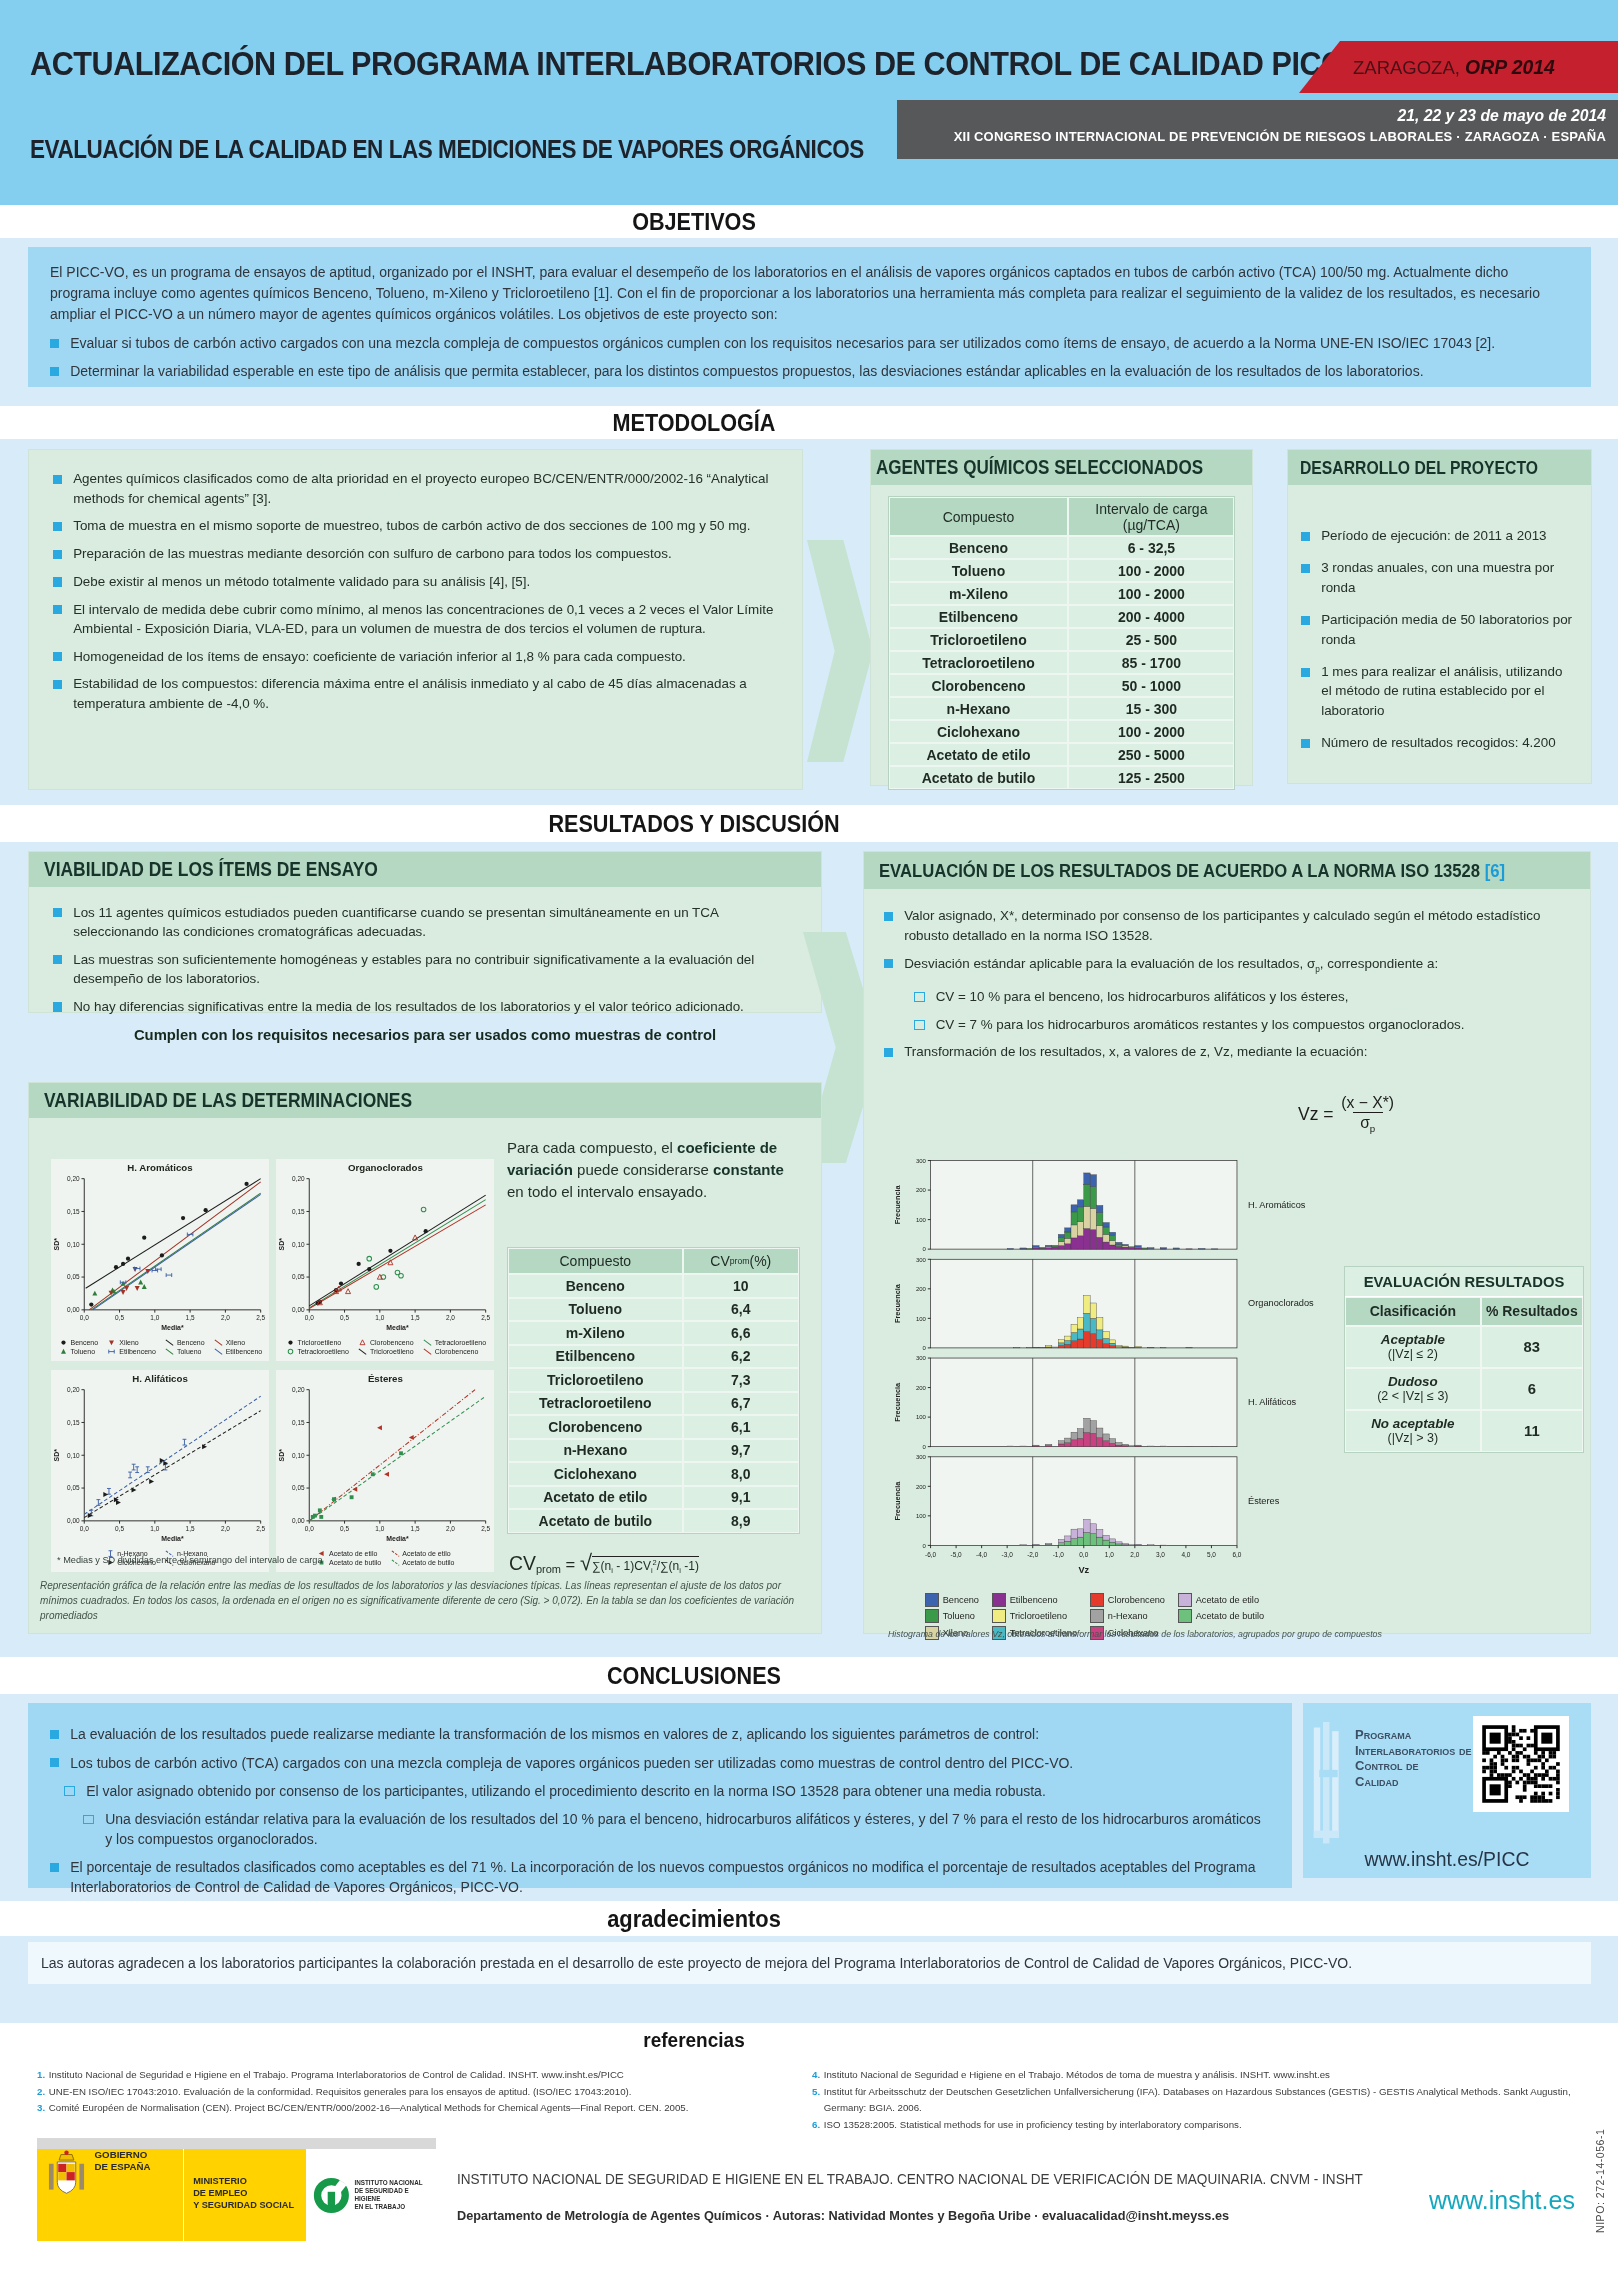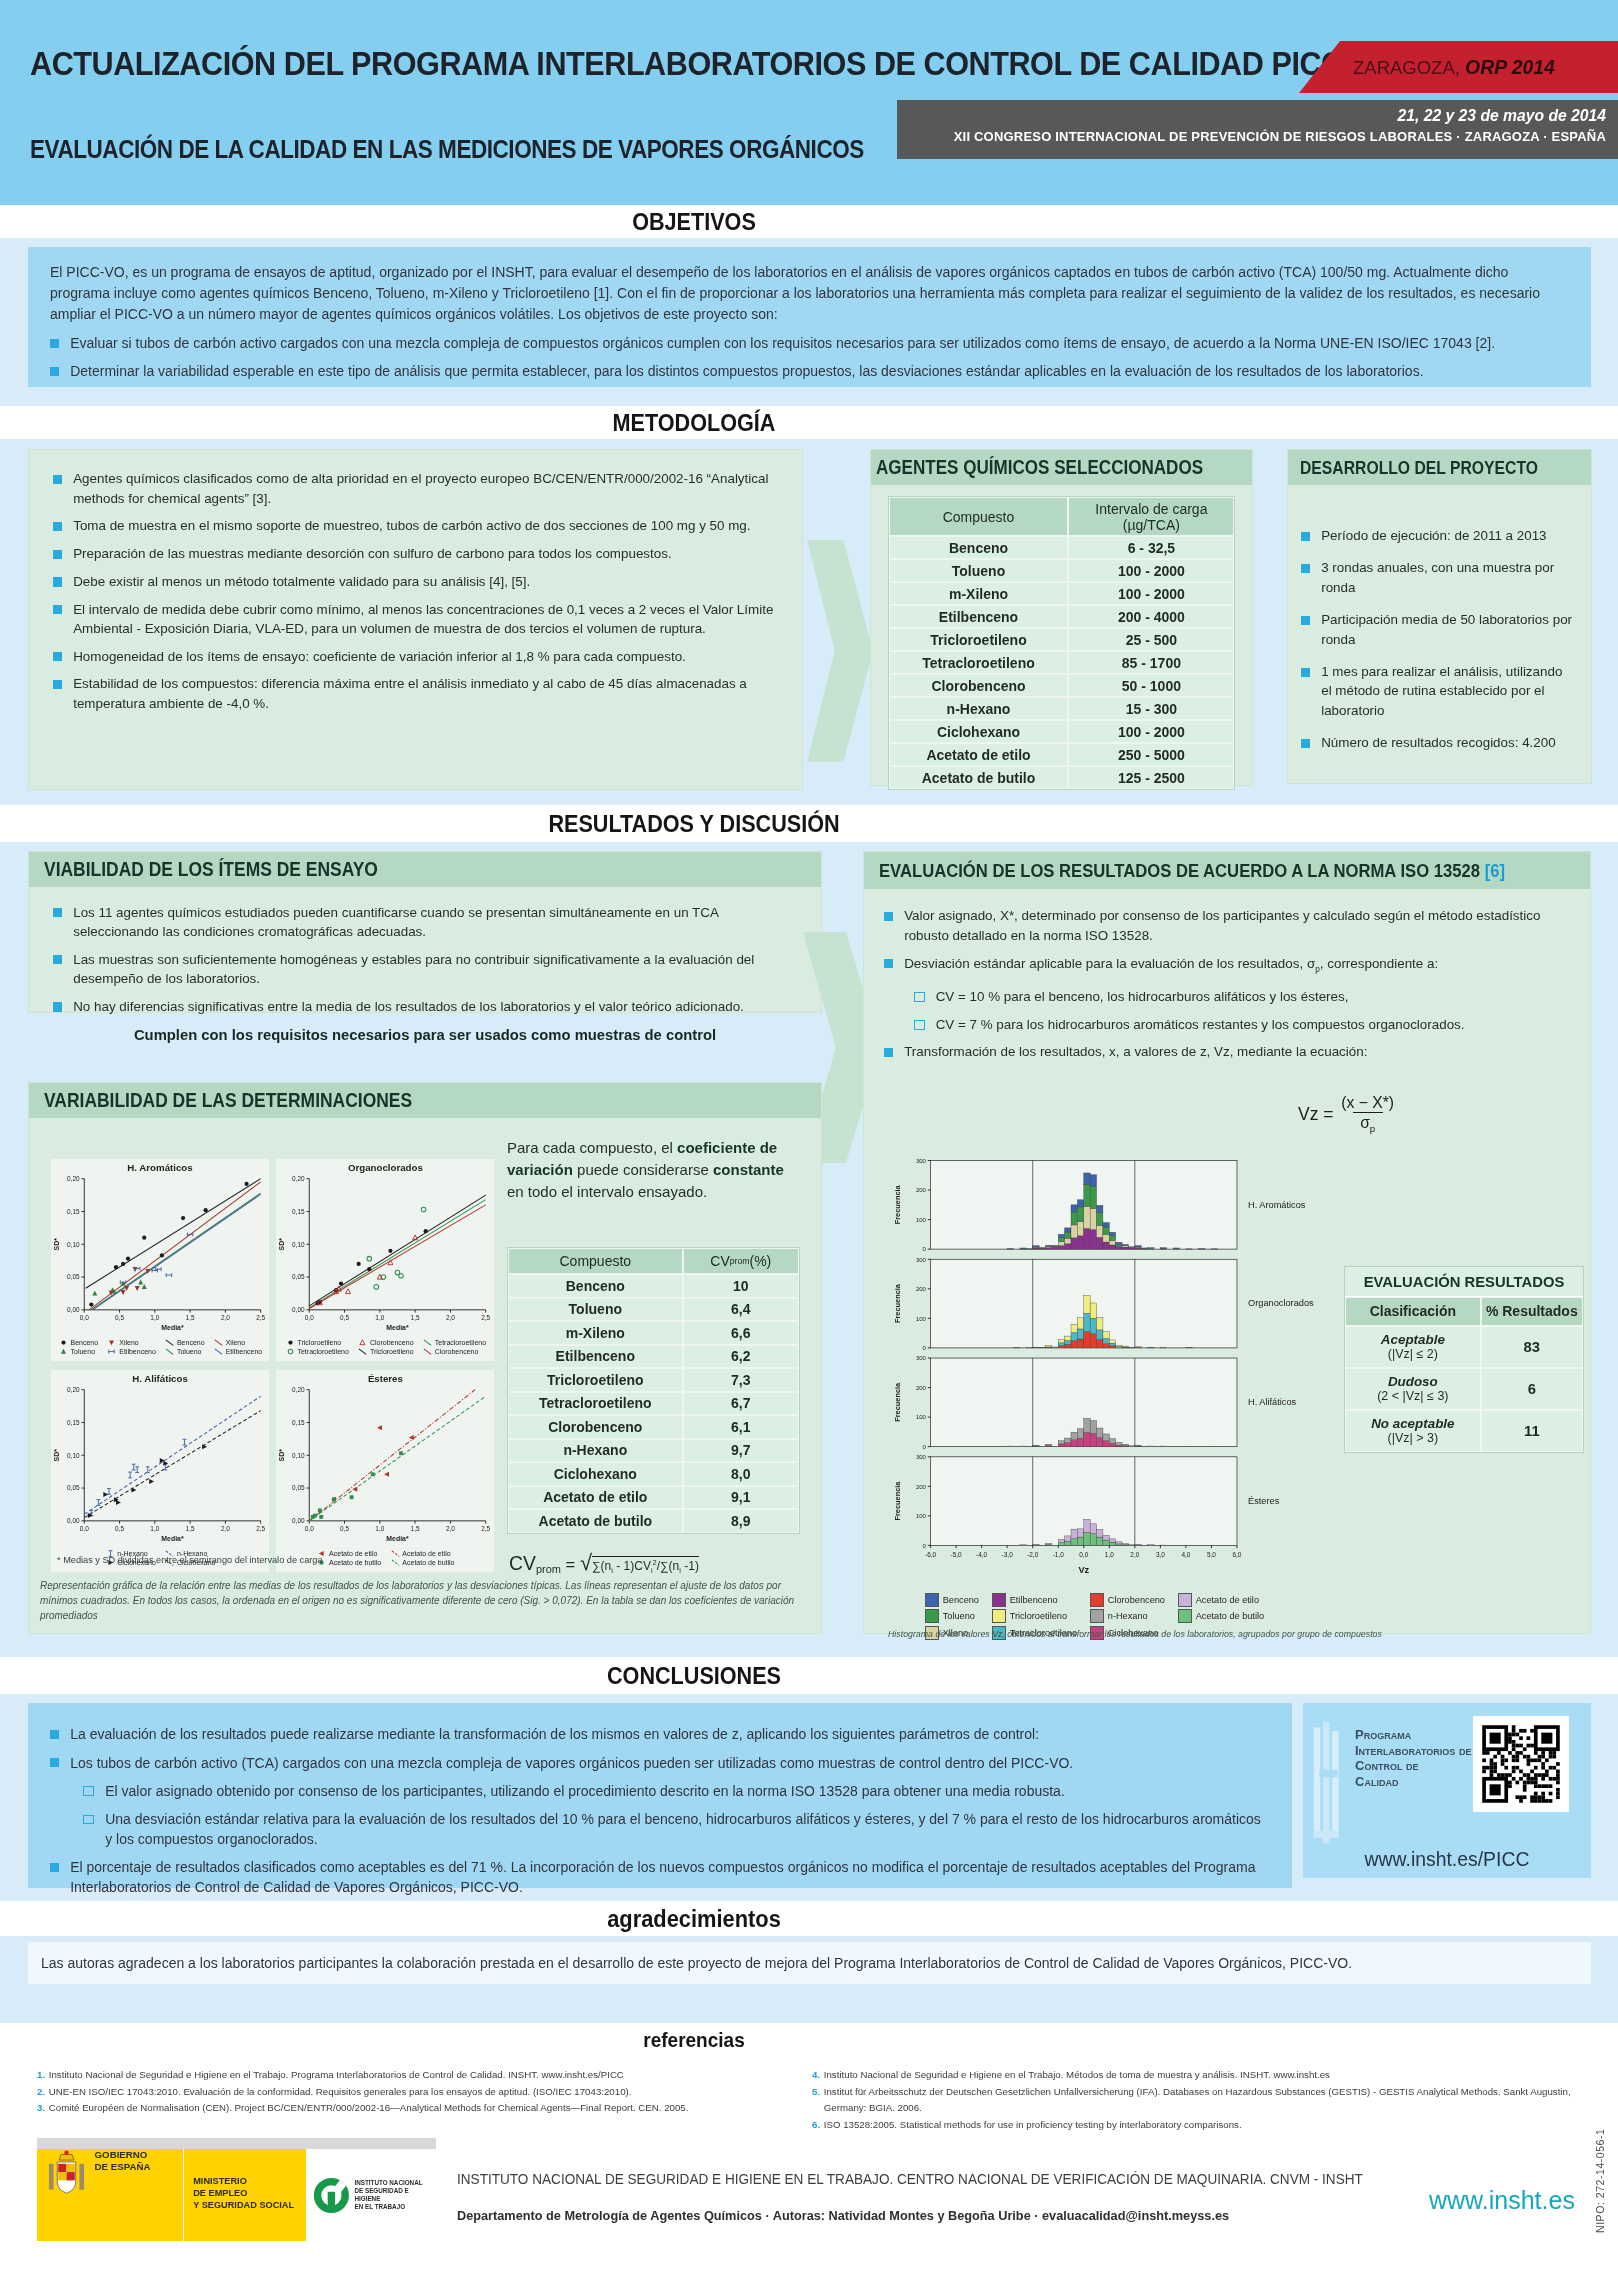--- a/index.html
+++ b/index.html
@@ -1009,21 +1009,21 @@
   <div class="bluebox" style="left:28px;top:1703px;width:1264px;height:185px;padding:13px 22px;">
     <ul class="blist">
       <li>
           <span class="bsq"></span>
           <span>La evaluación de los resultados puede realizarse mediante la transformación de los mismos en valores de z, aplicando los siguientes parámetros de control:</span>
         </li>
       <li>
           <span class="bsq"></span>
           <span>Los tubos de carbón activo (TCA) cargados con una mezcla compleja de vapores orgánicos pueden ser utilizadas como muestras de control dentro del PICC-VO.</span>
         </li>
-      <li style="margin-left:33px;">
+      <li style="margin-left:14px;">
           <span class="bsq open"></span>
           <span>El valor asignado obtenido por consenso de los participantes, utilizando el procedimiento descrito en la norma ISO 13528 para obtener una media robusta.</span>
         </li>
       <li style="margin-left:33px;">
           <span class="bsq open"></span>
           <span>Una desviación estándar relativa para la evaluación de los resultados del 10 % para el benceno, hidrocarburos alifáticos y ésteres, y del 7 % para el resto de los hidrocarburos aromáticos y los compuestos organoclorados.</span>
         </li>
       <li>
           <span class="bsq"></span>
           <span>El porcentaje de resultados clasificados como aceptables es del 71 %. La incorporación de los nuevos compuestos orgánicos no modifica el porcentaje de resultados aceptables del Programa Interlaboratorios de Control de Calidad de Vapores Orgánicos, PICC-VO.</span>

